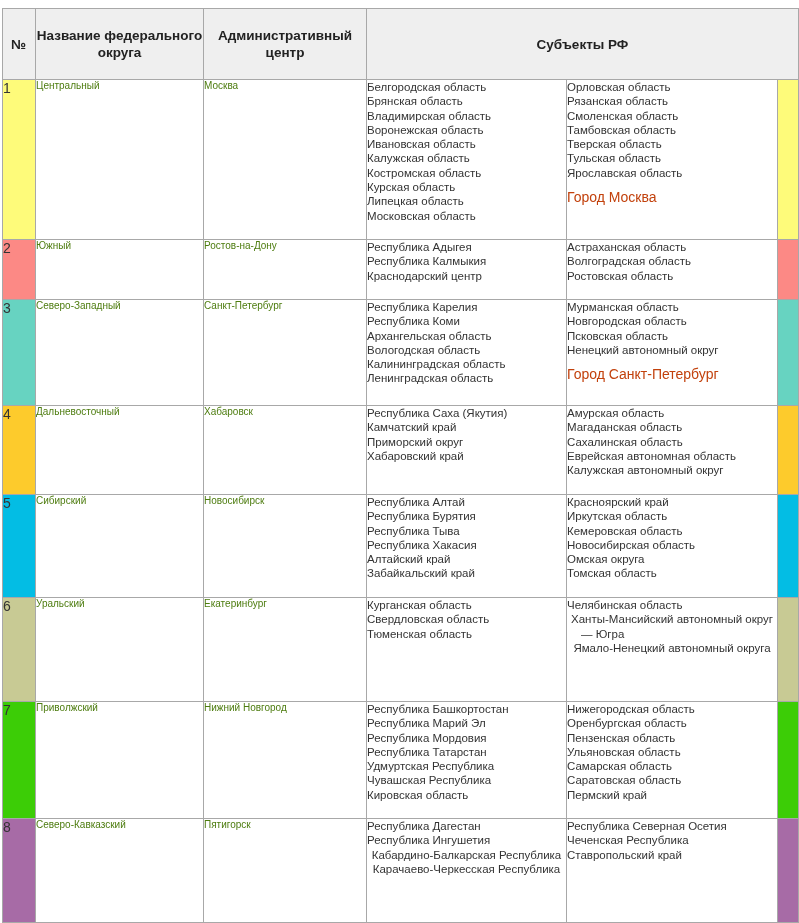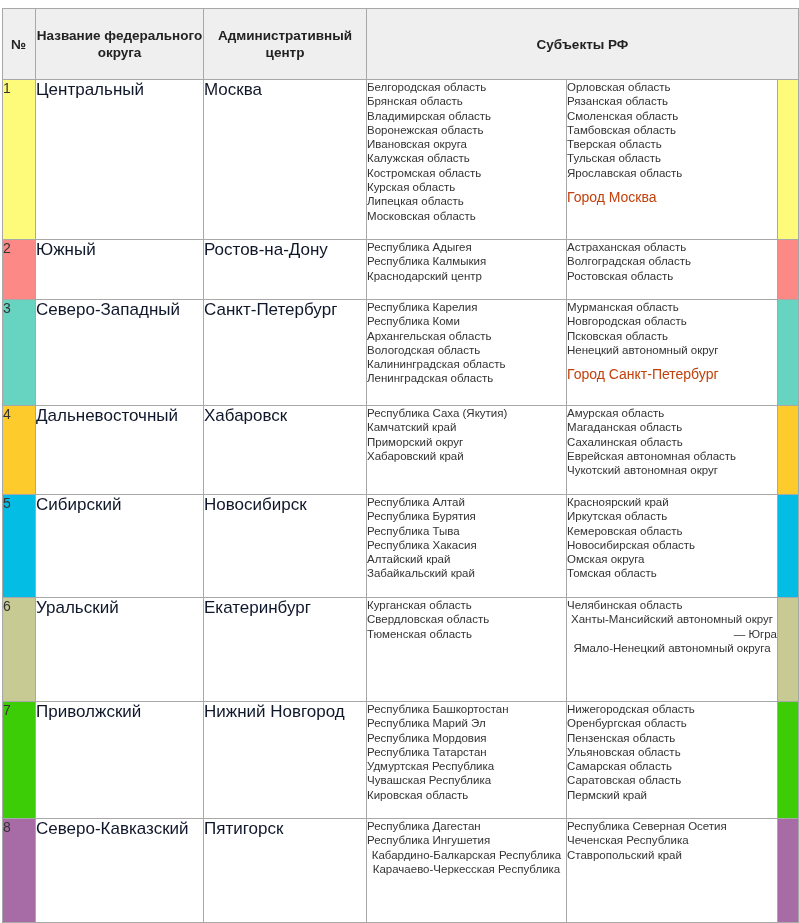--- a/index.html
+++ b/index.html
@@ -20,25 +20,25 @@
       font-weight: bold;
       font-size: 13.5px;
       line-height: 17px;
       color: #222;
       text-align: center;
       vertical-align: middle;
       height: 70px;
     }
     th.col-num { text-align: left !important; padding-left: 8px !important; }
     td.num { font-size: 14px; padding: 10px 0 0 8px; color: #333; }
-    td.name, td.center { font-size: 17px; padding: 9px 0 0 8px; color: #0f172a; }
+    td.name, td.center { font-size: 10px; padding: 9px 0 0 8px; color: #4d7c0f; }
     td.subj { font-size: 11.5px; line-height: 14.3px; padding: 9px 0 6px 9px; color: #333; }
     td.subj .item { display: block; white-space: nowrap; }
     td.subj .item.wrap { white-space: normal; text-align: center; }
-    td.subj .item.indent { padding-left: 14px; text-align: right; }
+    td.subj .item.indent { padding-left: 14px; }
     td.subj .city { display: block; font-size: 14px; margin-top: 10px; color: #c2410c; }
     td.strip { border-left: 2px solid #8a8a8a; }
   </style>
 </head>
 <body>
 
 <table class="districts">
   <colgroup>
     <col style="width:33px">
     <col style="width:168px">
@@ -58,21 +58,21 @@
   <tbody id="tbody">
       <tr style="height: 160px;">
     <td class="num" style="background: rgb(254, 251, 122);">1</td>
     <td class="name">Центральный</td>
     <td class="center">Москва</td>
     <td class="subj left">
           <span class="item">Белгородская область</span>
           <span class="item">Брянская область</span>
           <span class="item">Владимирская область</span>
           <span class="item">Воронежская область</span>
-          <span class="item">Ивановская округа</span>
+          <span class="item">Ивановская область</span>
           <span class="item">Калужская область</span>
           <span class="item">Костромская область</span>
           <span class="item">Курская область</span>
           <span class="item">Липецкая область</span>
           <span class="item">Московская область</span>
         </td>
     <td class="subj right">
           <span class="item">Орловская область</span>
           <span class="item">Рязанская область</span>
           <span class="item">Смоленская область</span>
@@ -129,21 +129,21 @@
           <span class="item">Республика Саха (Якутия)</span>
           <span class="item">Камчатский край</span>
           <span class="item">Приморский округ</span>
           <span class="item">Хабаровский край</span>
         </td>
     <td class="subj right">
           <span class="item">Амурская область</span>
           <span class="item">Магаданская область</span>
           <span class="item">Сахалинская область</span>
           <span class="item">Еврейская автономная область</span>
-          <span class="item">Чукотский автономная округ</span>
+          <span class="item">Калужская автономный округ</span>
         </td>
     <td class="strip" style="background: rgb(253, 203, 44);"></td>
   </tr>
       <tr style="height: 103px;">
     <td class="num" style="background: rgb(3, 189, 228);">5</td>
     <td class="name">Сибирский</td>
     <td class="center">Новосибирск</td>
     <td class="subj left">
           <span class="item">Республика Алтай</span>
           <span class="item">Республика Бурятия</span>

